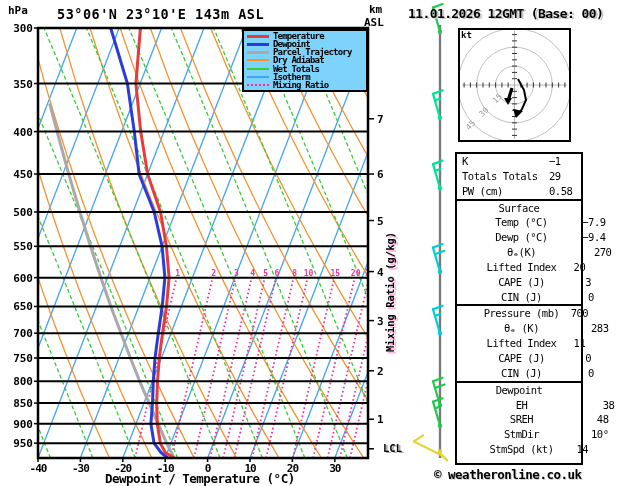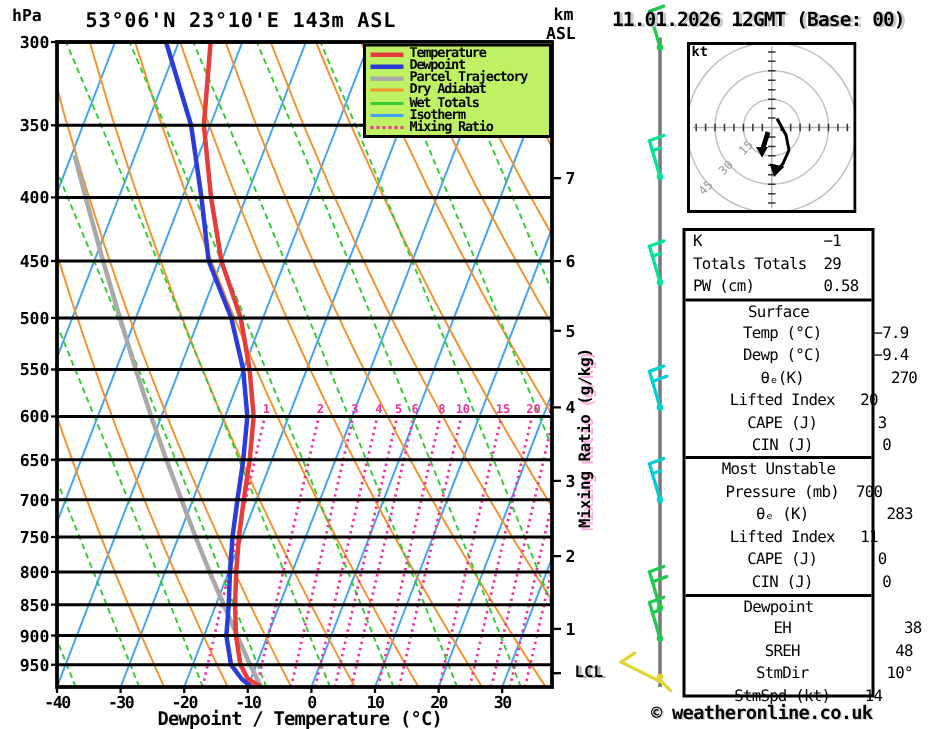--- a/index.html
+++ b/index.html
@@ -10,21 +10,21 @@
   #title{left:57px;top:6px;font-size:13.5px;letter-spacing:.5px;}
   #datetime{left:408px;top:6px;font-size:13px;letter-spacing:-.6px;text-shadow:2px 1px 0 #c9c9c9;}
   #hpa-unit{left:8px;top:4px;font-size:11px;}
   #km-unit{left:369px;top:3px;font-size:11px;}
   #asl-unit{left:364px;top:16px;font-size:11px;}
   #xaxis-label{left:105px;top:471px;font-size:12.5px;letter-spacing:-.5px;}
   #mixing-label{left:384px;top:352px;font-size:10.5px;font-weight:bold;transform:rotate(-90deg);
                 transform-origin:0 0;white-space:nowrap;text-shadow:-2px 2px 0 #ffaede;}
   #lcl-label{left:383px;top:442px;font-size:10.5px;font-weight:bold;text-shadow:2px 1px 0 #aaa;}
   #copyright{left:434px;top:467px;font-size:12.5px;font-weight:bold;letter-spacing:-.5px;text-shadow:1px 1px 0 #d5d5d5;text-align:center;}
-  #legend{left:242px;top:29px;width:126px;height:63px;border:2px solid #000;background:#bef264;
+  #legend{left:242px;top:29px;width:126px;height:63px;border:2px solid #000;background:#7dd3fc;
           display:flex;flex-direction:column;justify-content:space-around;padding:1px 0;box-sizing:border-box;z-index:5;}
   .legend-row{display:flex;align-items:center;height:8px;}
   .legend-line{width:22px;margin:0 4px 0 3px;flex:none;}
   .legend-text{font-size:9px;font-weight:bold;letter-spacing:-.8px;line-height:8px;}
   #data-table{left:455px;top:152px;width:128px;height:313px;border:2px solid #000;background:#fff;
               display:flex;flex-direction:column;box-sizing:border-box;}
   .tsection{display:flex;flex-direction:column;flex:none;}
   .tsection + .tsection{border-top:2px solid #000;align-items:center;}
   .trow{position:relative;height:14.85px;line-height:14.85px;font-size:10.5px;letter-spacing:-.5px;padding-left:5px;white-space:nowrap;}
   .thead{text-align:center;padding-left:0;}
@@ -351,21 +351,20 @@
       <div class="tsection">
         <div class="trow thead">Surface</div>
         <div class="trow"><span>Temp (°C)</span><span class="tval">−7.9</span></div>
         <div class="trow"><span>Dewp (°C)</span><span class="tval">−9.4</span></div>
         <div class="trow"><span>θₑ(K)</span><span class="tval">270</span></div>
         <div class="trow"><span>Lifted Index</span><span class="tval">20</span></div>
         <div class="trow"><span>CAPE (J)</span><span class="tval">3</span></div>
         <div class="trow"><span>CIN (J)</span><span class="tval">0</span></div>
       </div>
       <div class="tsection">
-        <div class="trow thead">Most Unstable</div>
         <div class="trow"><span>Pressure (mb)</span><span class="tval">700</span></div>
         <div class="trow"><span>θₑ (K)</span><span class="tval">283</span></div>
         <div class="trow"><span>Lifted Index</span><span class="tval">11</span></div>
         <div class="trow"><span>CAPE (J)</span><span class="tval">0</span></div>
         <div class="trow"><span>CIN (J)</span><span class="tval">0</span></div>
       </div>
       <div class="tsection">
         <div class="trow thead">Dewpoint</div>
         <div class="trow"><span>EH</span><span class="tval">38</span></div>
         <div class="trow"><span>SREH</span><span class="tval">48</span></div>

